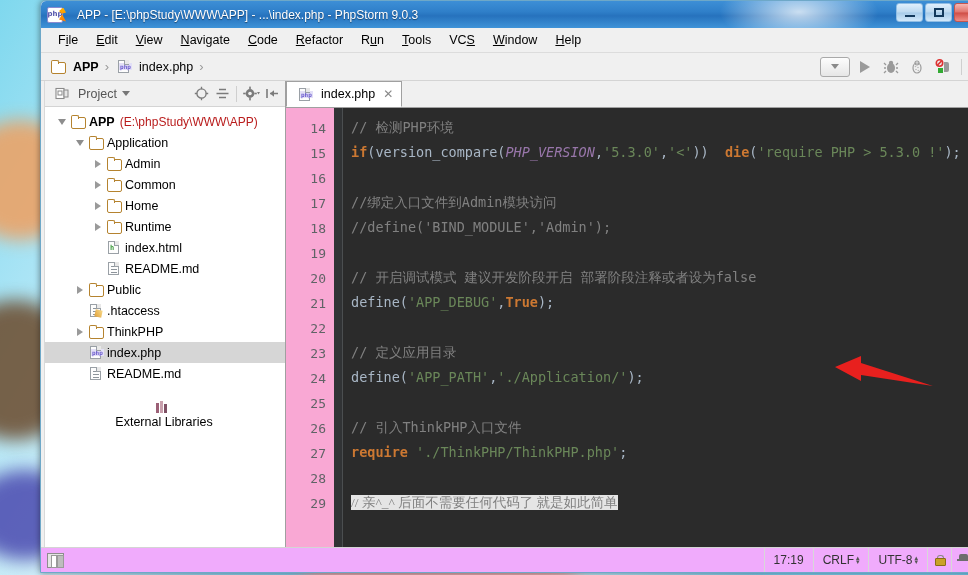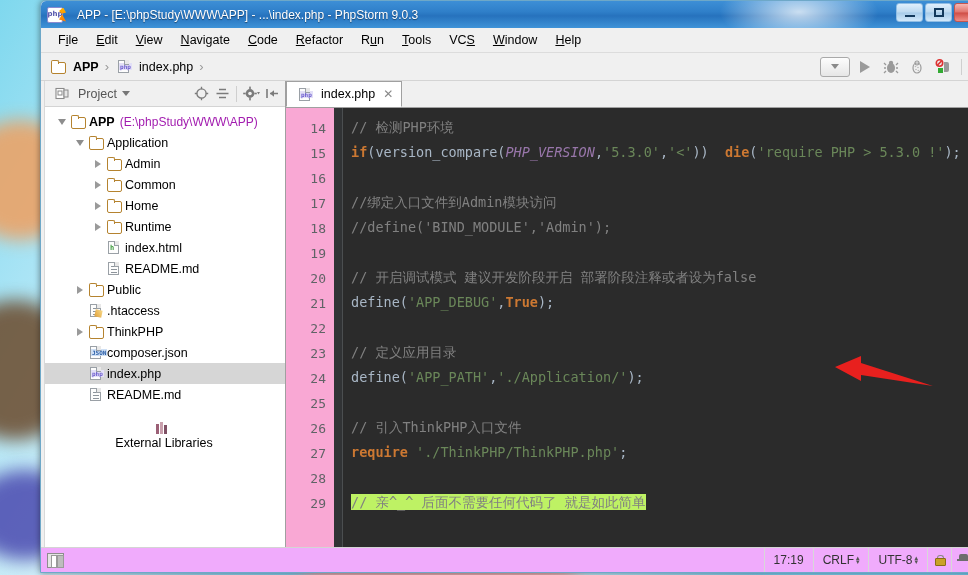--- a/index.html
+++ b/index.html
@@ -115,21 +115,21 @@
 
   .tree{ flex:1 1 auto;overflow:hidden;background:#fff;padding-top:4px;}
   .row{ height:21px;display:flex;align-items:center;cursor:pointer;white-space:nowrap;padding-right:4px;}
   .row.sel{ background:#d6d6d6;}
   .arrow{ width:14px;flex:0 0 14px;display:flex;align-items:center;justify-content:center;}
   .arrow .tri-r{ width:0;height:0;border-top:4px solid transparent;border-bottom:4px solid transparent;border-left:6px solid #9a9a9a;}
   .arrow .tri-d{ width:0;height:0;border-left:4.5px solid transparent;border-right:4.5px solid transparent;border-top:6px solid #8d8d8d;}
   .ico{ width:17px;flex:0 0 17px;display:flex;align-items:center;justify-content:center;margin-right:3px;}
   .lab{ font-size:12.5px;color:#000;}
   .lab.bold{ font-weight:bold;}
-  .sub{ font-size:12px;color:#a21caf;margin-left:5px;}
+  .sub{ font-size:12px;color:#b91c1c;margin-left:5px;}
 
   
   .folder{ width:14px;height:11px;position:relative;}
   .folder:before{content:"";position:absolute;left:0;top:1px;width:13px;height:10px;border:1.3px solid #b5832f;border-radius:0 2px 2px 2px;background:#fff;}
   .folder:after{content:"";position:absolute;left:0;top:-1px;width:6px;height:3px;border:1.3px solid #b5832f;border-bottom:none;border-radius:2px 2px 0 0;background:#fff;}
   
   .file{ width:11px;height:13px;background:#fdfdfd;border:1px solid #9aa0a6;position:relative;}
   .file:after{content:"";position:absolute;right:-1px;top:-1px;width:4px;height:4px;background:#e8e8e8;border-left:1px solid #9aa0a6;border-bottom:1px solid #9aa0a6;}
   .file .bars{position:absolute;left:2px;top:3px;width:6px;height:1px;background:#8d949b;box-shadow:0 3px 0 #8d949b,0 6px 0 #8d949b;}
   .file.html .hm{position:absolute;left:1px;top:2px;font-size:7px;color:#3c9a3c;font-weight:bold;font-family:"DejaVu Sans Mono",monospace;}
@@ -165,21 +165,21 @@
     white-space:pre;
   }
   .code .ln{ height:25px; }
   .cmt{ color:#808080; }
   .kw{ color:#cc7832; font-weight:bold;}
   .fn{ color:#a9b7c6; }
   .str{ color:#6a8759; }
   .cst{ color:#9876aa; font-style:italic;}
   .pun{ color:#a9b7c6;}
   .sel{ background:#214283; }
-  .selgrey{ background:#bef264;}
+  .selgrey{ background:#e5e5e5;font-family:Liberation Serif, serif;}
 
   .markerbar{
     flex:0 0 14px;background:#2b2b2b;border-left:1px solid #3c3f41;position:relative;
   }
   .check{ position:absolute;top:10px;left:1px;color:#629755;font-size:13px;line-height:1;}
 
   
   .redarrow{ position:absolute; left:549px; top:247px; width:98px; height:34px; pointer-events:none;}
 
   
@@ -476,29 +476,20 @@
             <span class="lab">.htaccess</span>
           </div>
           <div class="row" style="padding-left: 28px;">
             <span class="arrow">
               <span class="tri-r"></span>
             </span>
             <span class="ico">
               <span class="folder"></span>
             </span>
             <span class="lab">ThinkPHP</span>
-          </div>
-          <div class="row" style="padding-left: 28px;">
-            <span class="arrow"></span>
-            <span class="ico">
-              <span class="file json">
-                <span class="jm">JSON</span>
-              </span>
-            </span>
-            <span class="lab">composer.json</span>
           </div>
           <div class="row sel" style="padding-left: 28px;">
             <span class="arrow"></span>
             <span class="ico">
               <span class="file php">
                 <span class="pm">php</span>
               </span>
             </span>
             <span class="lab">index.php</span>
           </div>

